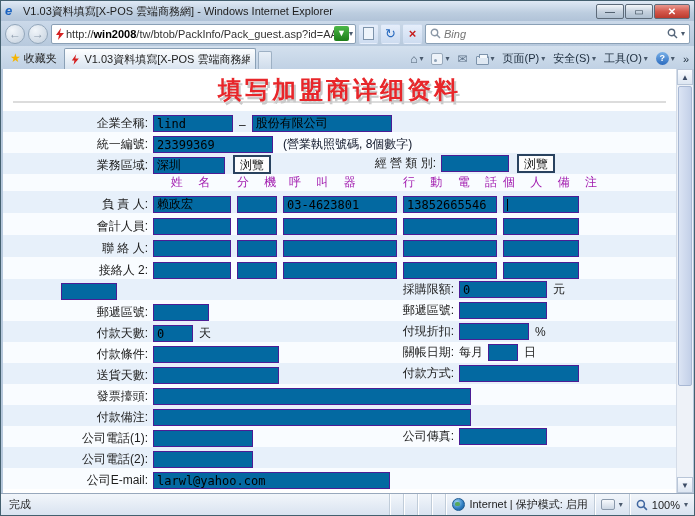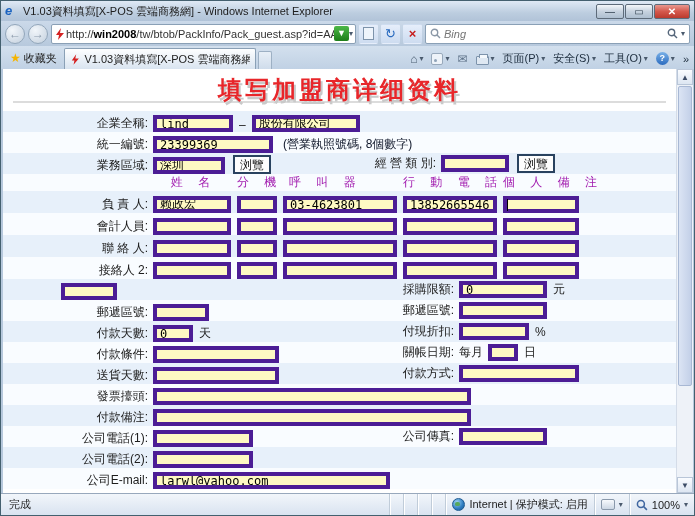--- a/index.html
+++ b/index.html
@@ -58,21 +58,21 @@
   .scroll-track { flex:1; }
 
   .page-title-wrap { height:42px; position:relative; display:flex; align-items:center; justify-content:center; background:#fff; }
   .page-title-wrap::before { content:""; position:absolute; left:10px; right:10px; bottom:8px; border-top:2px solid #dcdcdc; }
   .page-title { position:relative; color:#e8262a; font-size:24px; font-weight:bold; letter-spacing:3px; text-shadow:2px 3px 0 #c9c9c9; }
 
   .frow { height:21px; display:flex; align-items:flex-end; padding-left:58px; position:relative; }
   .frow.alt { background:#e7f0fa; }
   .frow.plain { background:#f9fcff; }
   .lbl { width:92px; text-align:right; padding-right:5px; flex:0 0 auto; color:#1d1d1d; white-space:nowrap; }
-  input.fld { height:17px; border:4px solid #4c1d95; background:#fef9c3; font-size:12px; font-family:"DejaVu Sans Mono","DejaVu Sans",monospace; padding:0 3px; }
+  input.fld { height:17px; border:1px solid #4c1d95; background:#0369a1; font-size:12px; font-family:"DejaVu Sans Mono","DejaVu Sans",monospace; padding:0 3px; }
   .unit { margin-left:6px; }
   .hint { margin-left:10px; color:#0f172a; }
   .sep { margin:0 6px; }
   .browse-btn { margin-left:8px; height:19px; padding:0 5px; background:#fdfdfd; border:2px solid #29425f; font-size:12px; line-height:14px; color:#111; }
   .rgroup { position:absolute; left:350px; top:0; height:100%; display:flex; align-items:center; }
   .rlbl { width:106px; text-align:right; padding-right:5px; white-space:nowrap; color:#1d1d1d; }
 
   .chead { height:17px; display:flex; align-items:center; padding-left:58px; background:#f9fcff; color:#a21caf; }
   .chead span { text-align:center; letter-spacing:3px; word-spacing:6px; white-space:nowrap; }
   .crow { height:22px; }
@@ -192,21 +192,21 @@
     <div class="form-area">
 
       <div class="page-title-wrap">
         <span class="page-title">填写加盟商详细资料</span>
       </div>
 
       <div class="frow alt">
         <span class="lbl">企業全稱:</span>
         <input class="fld" style="width: 80px;" value="lind">
         <span class="sep">–</span>
-        <input class="fld" style="width: 108px;" value="股份有限公司">
+        <input class="fld" style="width: 140px;" value="股份有限公司">
       </div>
 
       <div class="frow plain">
         <span class="lbl">統一編號:</span>
         <input class="fld" style="width: 120px; margin-top: 44px;" value="23399369">
         <span class="hint">(營業執照號碼, 8個數字)</span>
       </div>
 
       <div class="frow alt">
         <span class="lbl">業務區域:</span>

